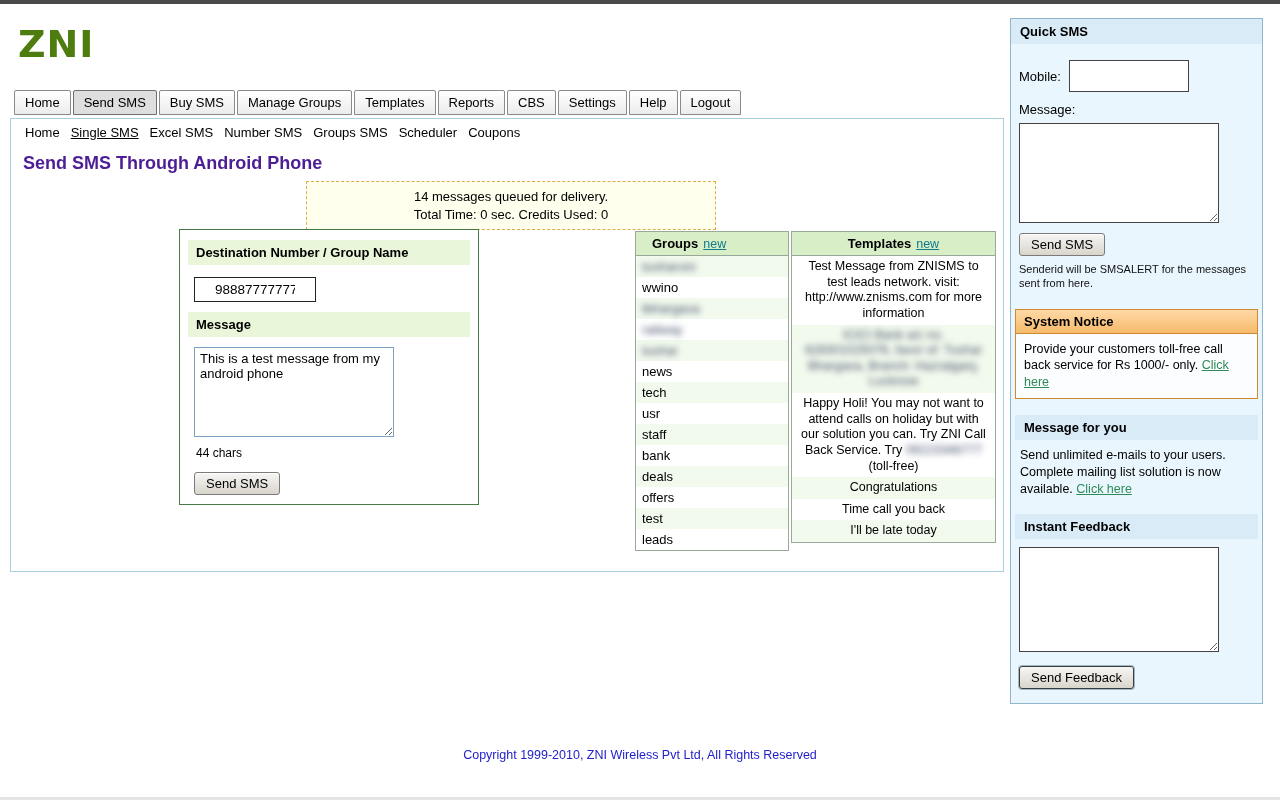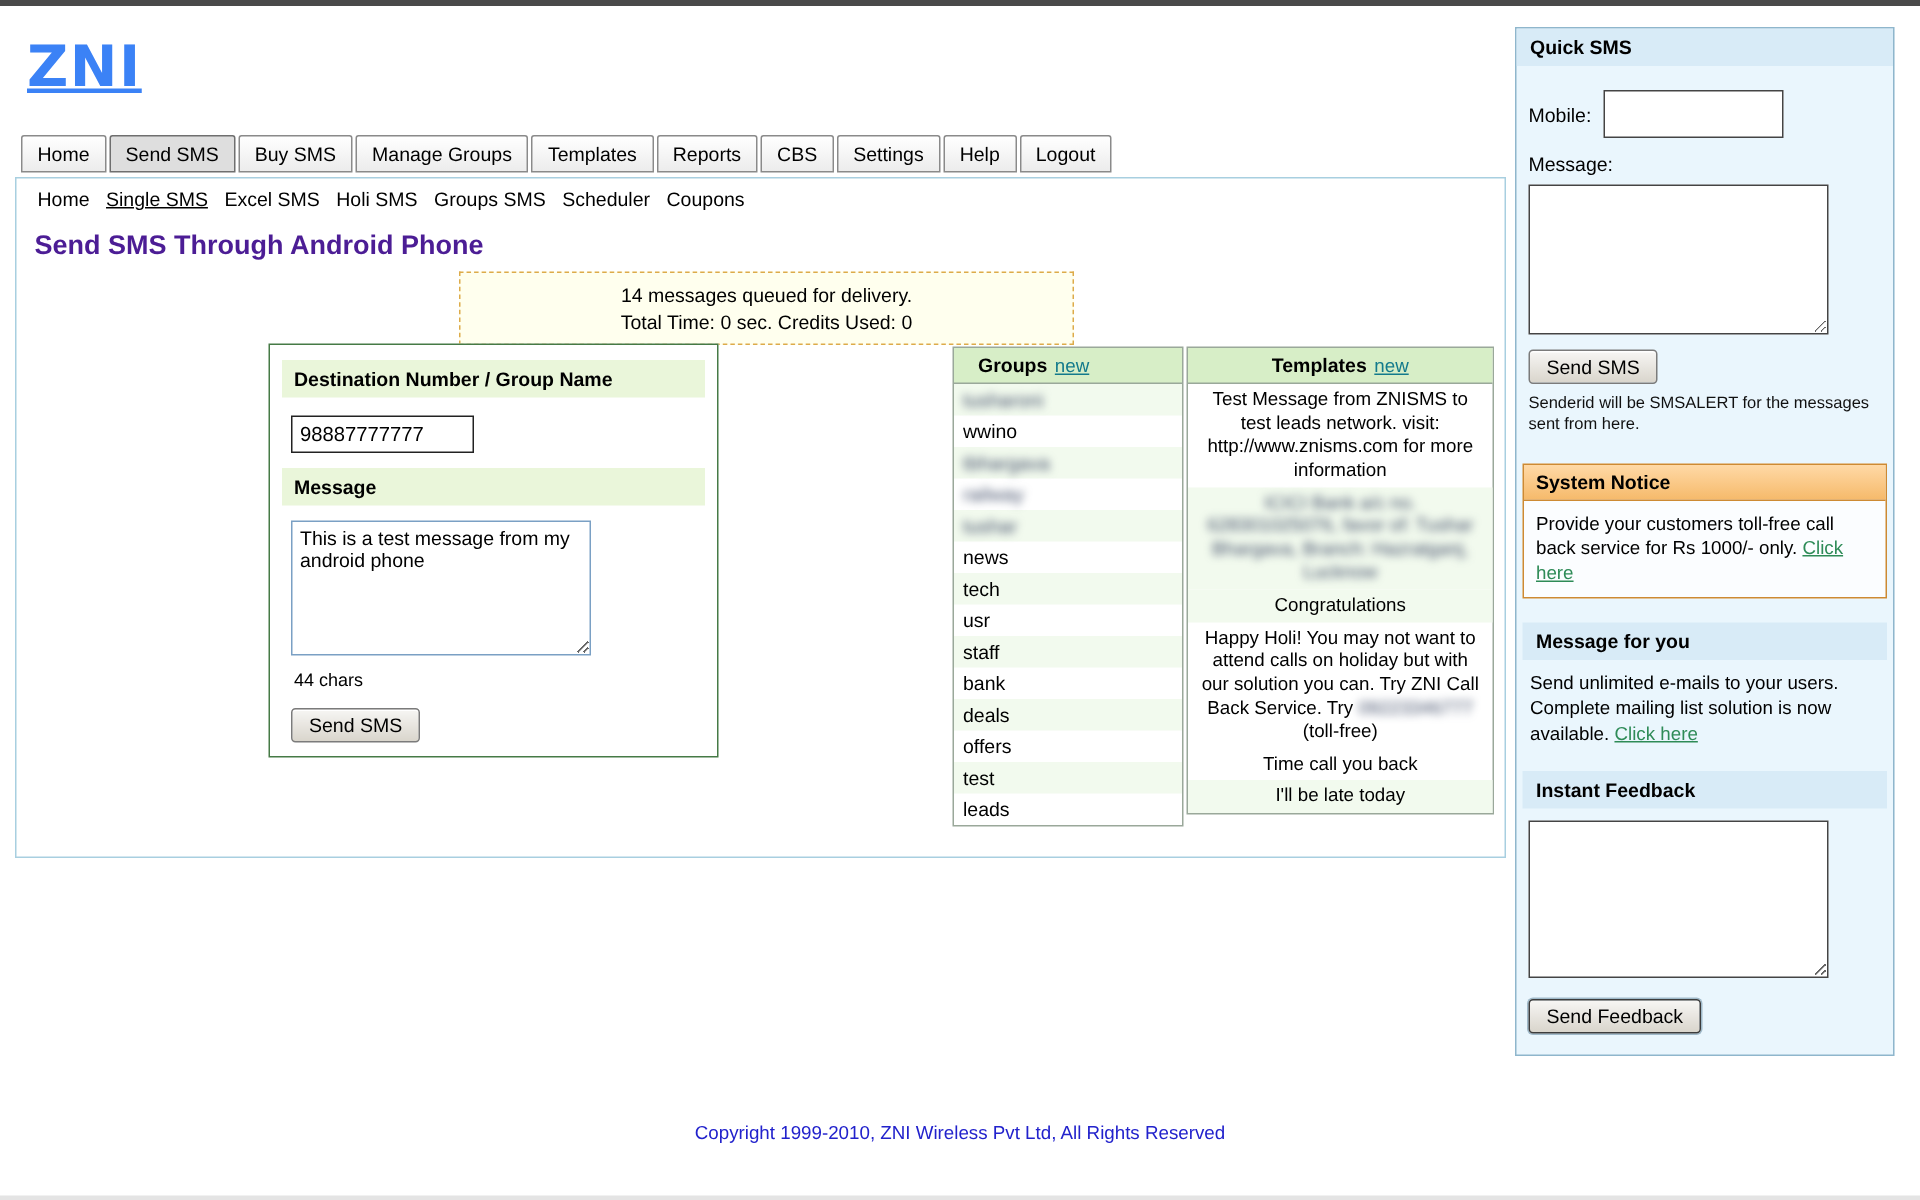--- a/index.html
+++ b/index.html
@@ -13,22 +13,21 @@
     overflow: hidden;
     position: relative;
   }
   .topbar { position:absolute; top:0; left:0; width:1280px; height:4px; background:#4a4a4a; }
   .bottombar { position:absolute; bottom:0; left:0; width:1280px; height:3px; background:#e4e4e4; }
 
   .logo {
     position:absolute; left:18px; top:22px;
     font-family:"DejaVu Sans", sans-serif;
     font-weight:900; font-size:38px; letter-spacing:1px;
-    color:#3b82f6;
-    text-decoration:underline;
+    color:#4d7c0f;
   }
 
   .main-nav { position:absolute; left:14px; top:90px; display:flex; gap:2px; }
   .tab {
     border:1px solid #8a8a8a; background:linear-gradient(#ffffff,#ececec);
     padding:4px 10px; font-size:13px; border-radius:2px 2px 0 0; cursor:default;
     white-space:nowrap;
   }
   .tab.active { background:#dedede; border-color:#6f6f6f; }
 
@@ -54,21 +53,21 @@
   .form-box {
     position:absolute; left:168px; top:110px; width:300px; height:276px;
     border:1px solid #467a46; background:#ffffff;
   }
   .band {
     margin:10px 8px 0 8px; padding:5px 8px;
     background:#eaf6da; font-weight:bold; font-size:13px;
   }
   .dest-input {
     margin:12px 0 0 14px; width:122px; height:25px;
-    border:1px solid #222; font-size:13.5px; padding:2px 5px;
+    border:1px solid #222; font-size:13.5px; padding:2px 20px;
     font-family:"Liberation Sans", sans-serif;
   }
   .msg-textarea {
     margin:10px 0 0 14px; width:200px; height:90px;
     border:1px solid #7aa0c4; font-size:13px; padding:3px 5px;
     font-family:"Liberation Sans", sans-serif; resize:both;
   }
   .chars { margin:6px 0 0 16px; font-size:12px; }
   .btn {
     margin:12px 0 0 14px; padding:3px 11px;
@@ -156,21 +155,21 @@
     <div class="tab">Manage Groups</div>
     <div class="tab">Templates</div>
     <div class="tab">Reports</div>
     <div class="tab">CBS</div>
     <div class="tab">Settings</div>
     <div class="tab">Help</div>
     <div class="tab">Logout</div>
   </div>
 
 <div class="content">
-  <div class="subnav"><span class="subnav-item">Home</span><span class="subnav-item underlined">Single SMS</span><span class="subnav-item">Excel SMS</span><span class="subnav-item">Holi SMS</span><span class="subnav-item">Groups SMS</span><span class="subnav-item">Scheduler</span><span class="subnav-item">Coupons</span></div>
+  <div class="subnav"><span class="subnav-item">Home</span><span class="subnav-item underlined">Single SMS</span><span class="subnav-item">Excel SMS</span><span class="subnav-item">Number SMS</span><span class="subnav-item">Groups SMS</span><span class="subnav-item">Scheduler</span><span class="subnav-item">Coupons</span></div>
   <div class="page-title">Send SMS Through Android Phone</div>
 
   <div class="queue-notice">
     <div>14 messages queued for delivery.</div>
     <div>Total Time: 0 sec. Credits Used: 0</div>
   </div>
 
   <div class="form-box">
     <div class="band">Destination Number / Group Name</div>
     <input class="dest-input" value="98887777777" style="">
@@ -202,22 +201,22 @@
       </div>
   </div>
 
   <div class="templates-table">
     <div class="table-header">
       <span class="th-title">Templates</span><a class="new-link">new</a>
     </div>
     <div>
         <div class="t-row"><span>Test Message from ZNISMS to test leads network. visit: http://www.znisms.com for more information</span></div>
         <div class="t-row alt"><span class="blurred">ICICI Bank a/c no. 628301025076, favor of: Tushar Bhargava, Branch: Hazratganj, Lucknow</span></div>
+        <div class="t-row"><span>Happy Holi! You may not want to attend calls on holiday but with our solution you can. Try ZNI Call Back Service. Try </span><span class="blurred">09223346777</span><span> (toll-free)</span></div>
         <div class="t-row alt"><span>Congratulations</span></div>
-        <div class="t-row"><span>Happy Holi! You may not want to attend calls on holiday but with our solution you can. Try ZNI Call Back Service. Try </span><span class="blurred">09223346777</span><span> (toll-free)</span></div>
         <div class="t-row"><span>Time call you back</span></div>
         <div class="t-row alt"><span>I'll be late today</span></div>
       </div>
   </div>
 </div>
 
 <div class="sidebar">
   <div class="side-band">Quick SMS</div>
 
   <div class="mobile-row">

